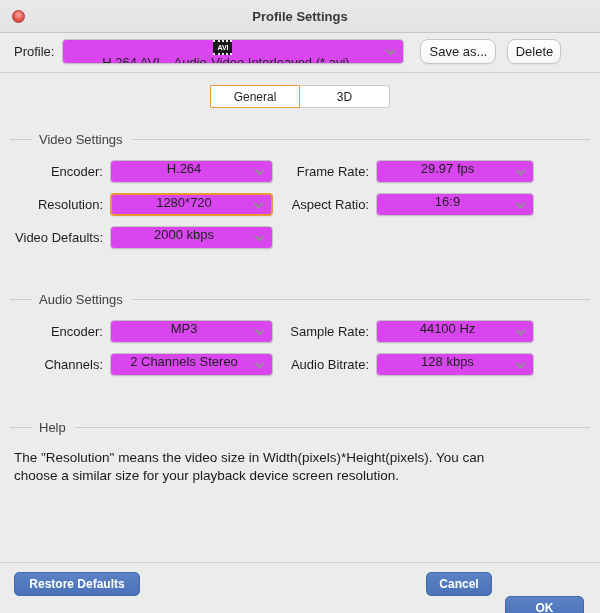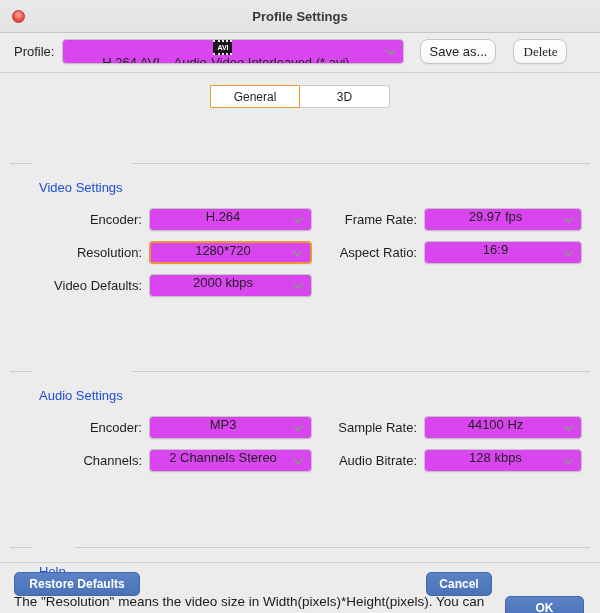--- a/index.html
+++ b/index.html
@@ -50,21 +50,21 @@
     font-size:7px; font-weight:bold; line-height:11px; text-align:center;
     margin-right:6px; flex:0 0 auto; letter-spacing:0;
   }
   .profile-dd .dd-text { white-space:nowrap; overflow:hidden; }
   .push-btn {
     background:linear-gradient(#ffffff,#f6f6f6); border:1px solid #c5c5c5;
     border-radius:8px; height:25px; font-size:13px; color:#1e1e1e;
     font-family:inherit; cursor:pointer; box-shadow:0 1px 1px rgba(0,0,0,0.05);
   }
   .saveas-btn { width:76px; margin-left:16px; }
-  .delete-btn { width:54px; margin-left:17px;font-family:Liberation Serif, serif; }
+  .delete-btn { width:54px; margin-left:11px; }
 
   .hdiv { border:none; border-top:1px solid #d2d2d2; margin:0; }
   .div-top { margin-top:8px; }
 
   
   .tabs { display:flex; justify-content:center; margin-top:12px; }
   .tab {
     width:90px; height:23px; background:#fff; border:1px solid #cccccc;
     display:flex; align-items:center; justify-content:center;
     font-size:12px; cursor:pointer;
@@ -72,28 +72,28 @@
   .tab.first { border-radius:3px 0 0 3px; }
   .tab.last  { border-radius:0 3px 3px 0; border-left:none; }
   .tab.active { border:1px solid #e8973a; border-radius:1px; z-index:1;text-align:center; }
 
   
   .section-header {
     display:flex; align-items:center; margin:0 10px;
   }
   .section-header .line-s { width:22px; border-top:1px solid #cccccc; margin-right:7px; }
   .section-header .line-l { flex:1; border-top:1px solid #cccccc; margin-left:9px; }
-  .section-title { color:#1d4ed8;margin-top:48px; }
+  .section-title { color:#404040; }
 
   
   .form-area { margin-top:13px; }
   .form-row { display:flex; align-items:center; margin-bottom:10px; }
   .fld-label { text-align:right; padding-right:7px; }
-  .lbl-left  { width:149px; }
-  .lbl-right { width:112px; }
+  .lbl-left  { width:110px; }
+  .lbl-right { width:103px; }
   .dd-left  { width:163px; height:23px; }
   .dd-right { width:158px; height:23px; }
 
   .sec-video  { margin-top:24px; }
   .sec-audio  { margin-top:43px; }
   .sec-help   { margin-top:44px; }
 
   
   .help-text {
     margin:14px 14px 0 14px; max-width:500px;

